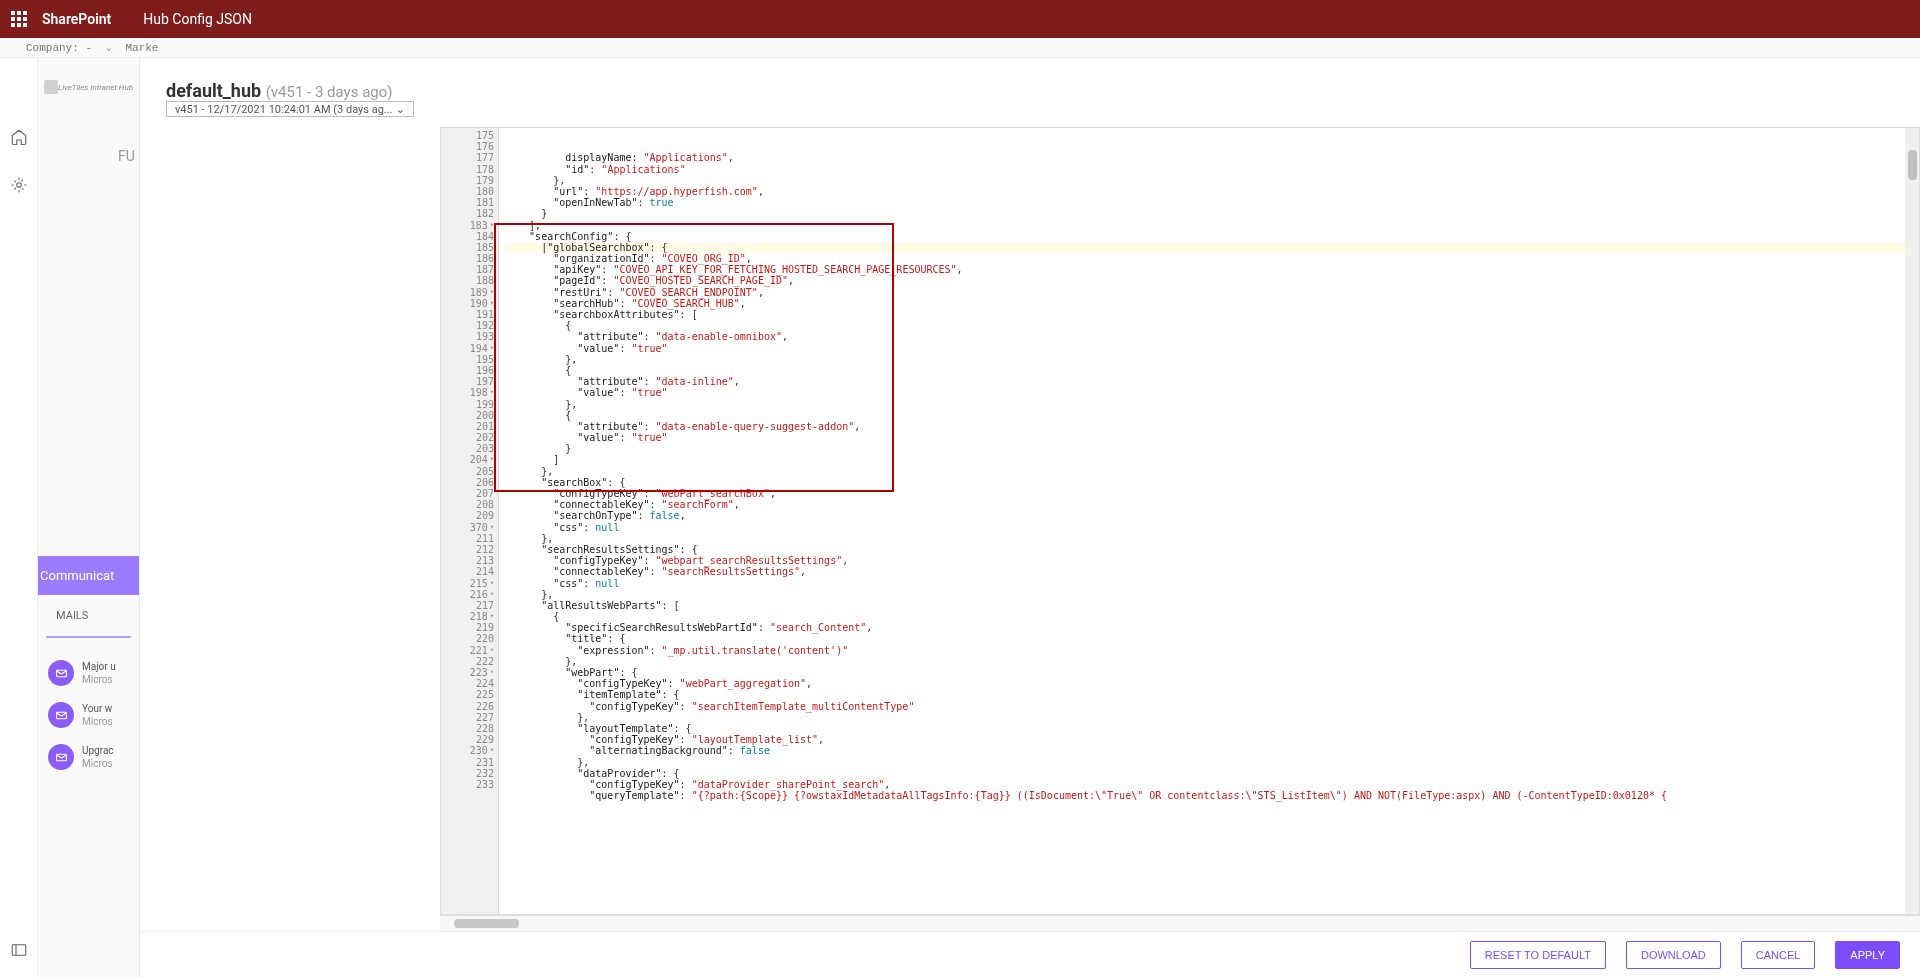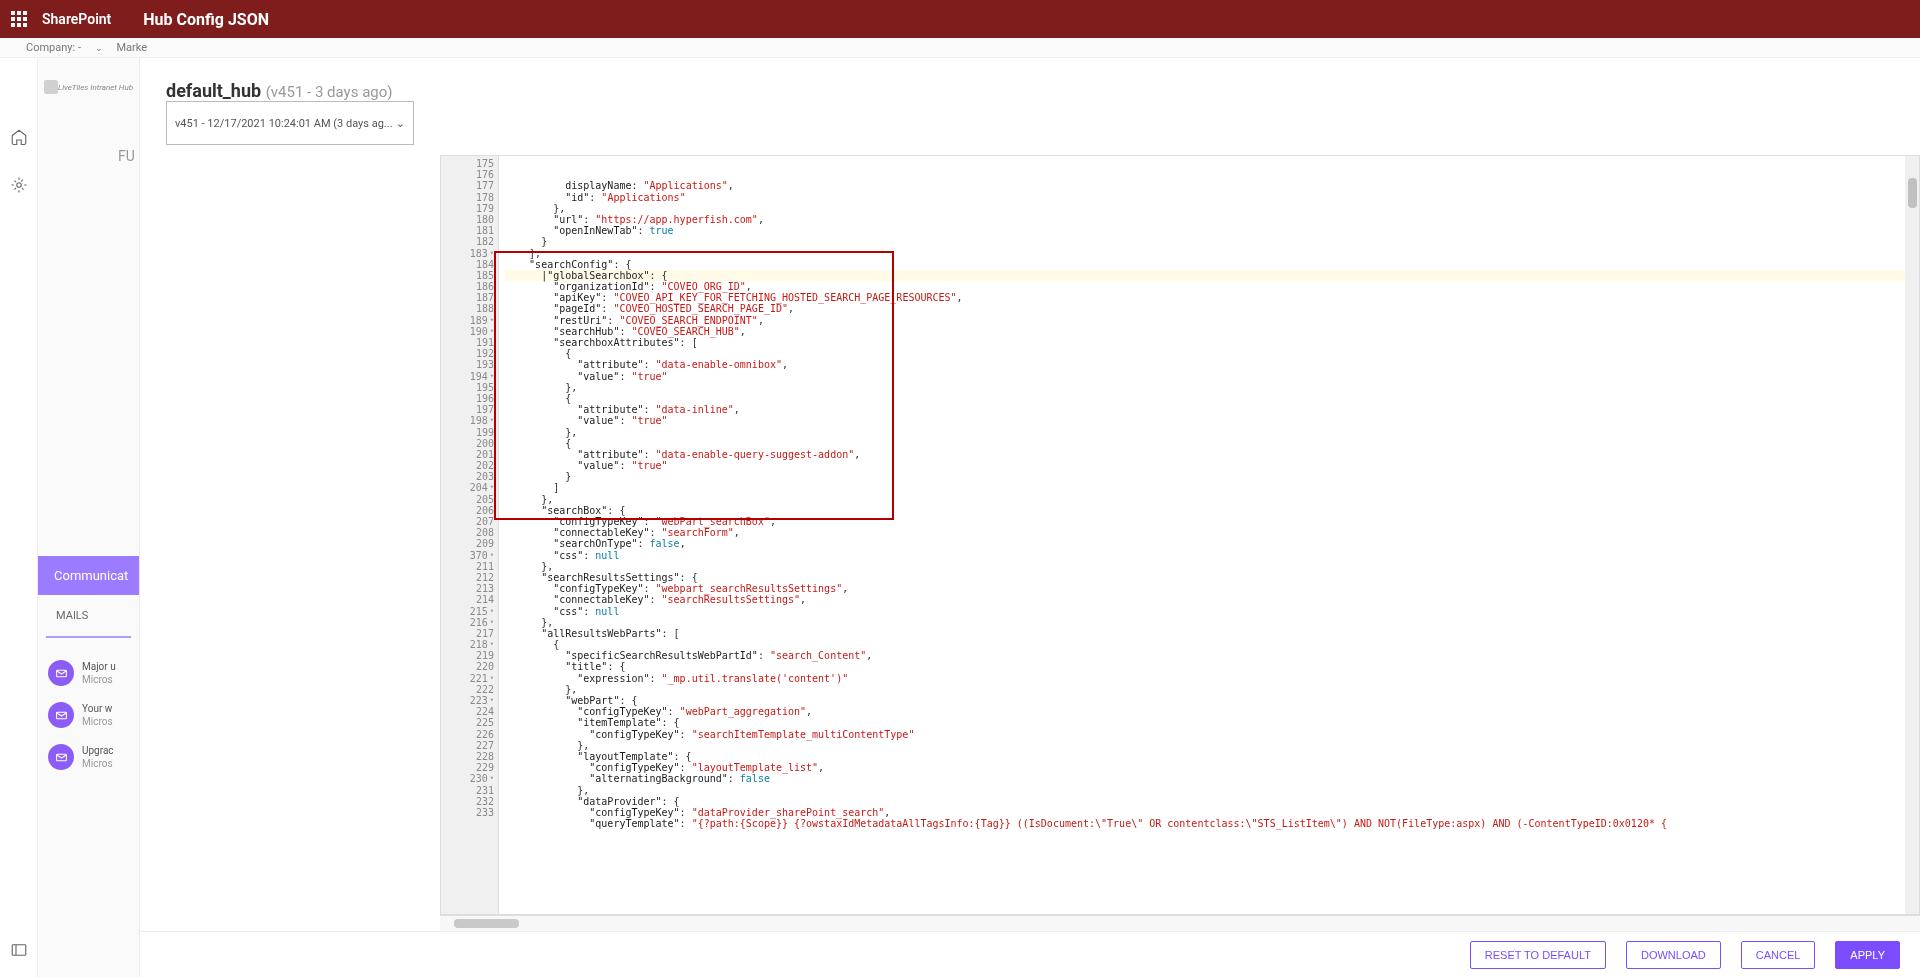--- a/index.html
+++ b/index.html
@@ -2,49 +2,49 @@
 <html><head>
 <meta charset="utf-8">
 <style>
 * { margin: 0; padding: 0; box-sizing: border-box; }
 body { font-family: -apple-system, "Segoe UI", Roboto, sans-serif; font-size: 13px; color: #333; overflow: hidden; }
 
 .top-banner { height: 38px; background: #7f1d1d; display: flex; align-items: center; color: #fff; }
 .waffle { width: 38px; height: 38px; display: flex; align-items: center; justify-content: center; cursor: pointer; }
 .waffle svg { width: 16px; height: 16px; fill: #fff; }
 .brand { font-weight: 600; font-size: 14px; padding: 0 18px 0 4px; }
-.page-title { font-size: 16px; font-weight: 700; padding-left: 14px; }
-
-.sub-banner { height: 20px; background: #fafafa; border-bottom: 1px solid #eee; font-size: 11px; color: #777; display: flex; align-items: center; padding-left: 26px; gap: 14px; }
+.page-title { font-size: 14px; font-weight: 400; padding-left: 14px; }
+
+.sub-banner { height: 20px; background: #fafafa; border-bottom: 1px solid #eee; font-size: 11px; color: #777; display: flex; align-items: center; padding-left: 26px; gap: 14px; font-family: Liberation Mono, monospace; }
 
 .layout { display: flex; height: calc(100vh - 58px); }
 
 .rail { width: 38px; background: #fff; border-right: 1px solid #eee; display: flex; flex-direction: column; align-items: center; padding-top: 70px; gap: 30px; }
 .rail-bottom { margin-top: auto; margin-bottom: 18px; }
 .rail-icon { width: 18px; height: 18px; stroke: #666; fill: none; stroke-width: 1.5; cursor: pointer; }
 
 .left-col { width: 102px; background: #fafafa; border-right: 1px solid #e9e9e9; overflow: hidden; position: relative; }
 .logo-wrap { height: 58px; display: flex; align-items: center; justify-content: center; font-size: 8px; color: #888; gap: 0; font-style: italic; }
 .logo-mark { width: 14px; height: 14px; background: #d0d0d0; border-radius: 2px; }
 .fu-badge { position: absolute; top: 90px; left: 80px; font-size: 14px; color: #999; }
 .left-spacer { height: 440px; }
-.comm-block { background: #9b7bff; color: #fff; font-size: 13px; padding: 12px 16px; }
+.comm-block { background: #9b7bff; color: #fff; font-size: 13px; padding: 12px 2px; }
 .mails-block { padding: 14px 10px; color: #666; font-size: 11px; border-bottom: 2px solid #b19cff; margin: 0 8px 14px; }
 .mail-item { display: flex; gap: 8px; padding: 8px 10px; align-items: flex-start; }
 .mail-icon { width: 26px; height: 26px; border-radius: 50%; background: #8b5cf6; flex-shrink: 0; display: flex; align-items: center; justify-content: center; }
 .mail-icon svg { width: 13px; height: 13px; stroke: #fff; fill: none; stroke-width: 2; }
 .mail-text { font-size: 10px; color: #555; line-height: 1.3; overflow: hidden; }
 .mail-text .t2 { color: #999; }
 
 .panel { flex: 1; display: flex; flex-direction: column; background: #fff; position: relative; }
 .panel-head { padding: 22px 26px 10px; }
 .hub-name { font-size: 18px; color: #333; }
 .hub-name .sub { color: #999; font-weight: 400; font-size: 15px; }
 .version-label { font-size: 11px; color: #7b4dff; margin: 10px 0 4px; }
-.version-select { width: 248px; height: 44px; border: 1px solid #bbb; font-size: 11px; padding: 0 8px; display: flex; align-items: center; justify-content: space-between; color: #555; cursor: pointer; }
+.version-select { width: 248px; height: 16px; border: 1px solid #bbb; font-size: 11px; padding: 0 8px; display: flex; align-items: center; justify-content: space-between; color: #555; cursor: pointer; }
 
 .editor-wrap { flex: 1; margin: 0 0 0 300px; border: 1px solid #ddd; display: flex; overflow: hidden; position: relative; }
 .gutter { width: 58px; background: #f0f0f0; color: #8a8a8a; font-family: Consolas, Monaco, monospace; font-size: 10px; text-align: right; padding: 2px 4px 2px 0; line-height: 11.2px; border-right: 1px solid #ddd; user-select: none; }
 .gutter .ln { height: 11.2px; display: flex; align-items: center; justify-content: flex-end; gap: 2px; }
 .gutter .fold::after { content: "▾"; font-size: 7px; color: #999; }
 .code { flex: 1; font-family: Consolas, Monaco, monospace; font-size: 10px; line-height: 11.2px; padding: 2px 0 2px 6px; white-space: pre; overflow: auto; position: relative; }
 .code .row { height: 11.2px; }
 .code .hl { background: #fffbe6; width: 100%; display: inline-block; }
 .k { color: #1a1a1a; }
 .s { color: #c41a16; }

